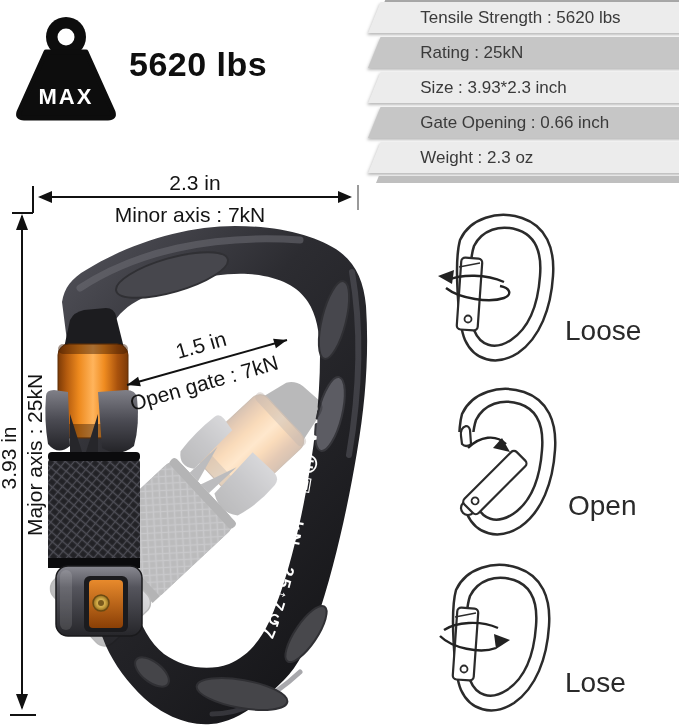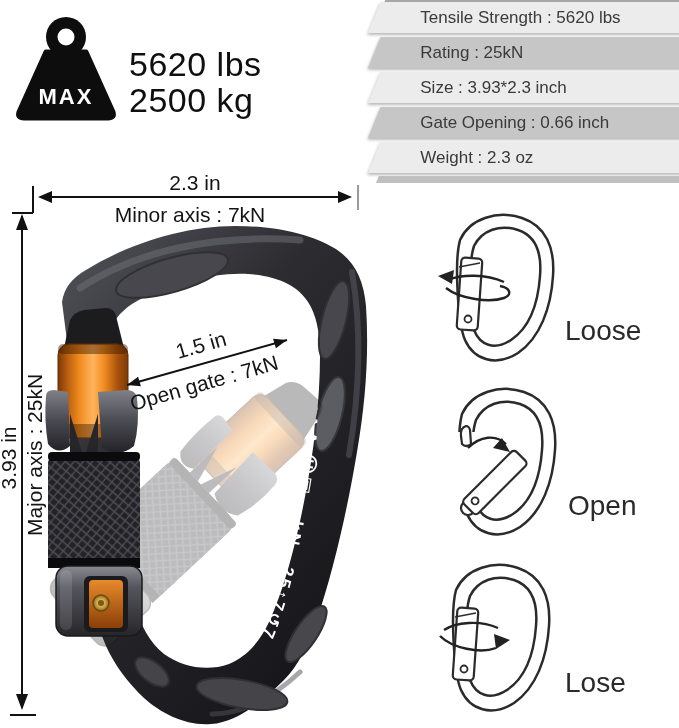--- a/index.html
+++ b/index.html
@@ -1,20 +1,20 @@
 <!DOCTYPE html>
 <html><head>
 <meta charset="utf-8">
 <style>
   html,body{margin:0;padding:0;background:#fff;}
   .page{position:relative;width:679px;height:728px;background:#fff;overflow:hidden;
         font-family:"Liberation Sans","DejaVu Sans",sans-serif;}
   
   .max-badge{position:absolute;left:14px;top:14px;width:104px;height:108px;}
-  .max-text{position:absolute;left:129px;top:46px;color:#0f0f0f;font-weight:400;
+  .max-text{position:absolute;left:129px;top:46px;color:#0f0f0f;font-weight:700;
             font-size:34px;line-height:36px;letter-spacing:0.5px;}
   
   .banner{position:absolute;left:368px;width:316px;height:31px;line-height:31px;
           transform:skewX(-22deg);transform-origin:0 100%;
           box-shadow:0 2px 3px rgba(0,0,0,.28);}
   .banner.light{background:#ececec;}
   .banner.dark{background:#c6c6c6;}
   .banner>span{display:block;transform:skewX(22deg);padding-left:46px;
                font-size:17px;color:#3a3a3a;white-space:nowrap;}
   .strip{position:absolute;transform:skewX(-22deg);transform-origin:0 100%;}
@@ -195,21 +195,20 @@
   </svg>
 
   <svg class="max-badge" viewBox="0 0 104 108">
     <circle cx="52" cy="23" r="20" fill="#0d0d0d"></circle>
     <circle cx="52" cy="23" r="8.5" fill="#ffffff"></circle>
     <path d="M 32,38 L 72,38 L 99,98 Q 101,104 94,104 L 10,104 Q 3,104 5,98 Z" fill="#0d0d0d" stroke="#0d0d0d" stroke-width="5" stroke-linejoin="round"></path>
     <text x="52" y="90" text-anchor="middle" font-size="22" font-weight="700" letter-spacing="2" fill="#ffffff">MAX</text>
   </svg>
   <div class="max-text">
     <div>5620 lbs</div>
-    <div>2500 kg</div>
   </div>
 
   <div class="strip" style="left:384px;top:0;width:296px;height:3px;background:#a8a8a8;"></div>
   <div class="banner light" style="top:2px;">
       <span>Tensile Strength : 5620 lbs</span>
     </div>
   <div class="banner dark" style="top:37px;">
       <span>Rating : 25kN</span>
     </div>
   <div class="banner light" style="top:72px;">

